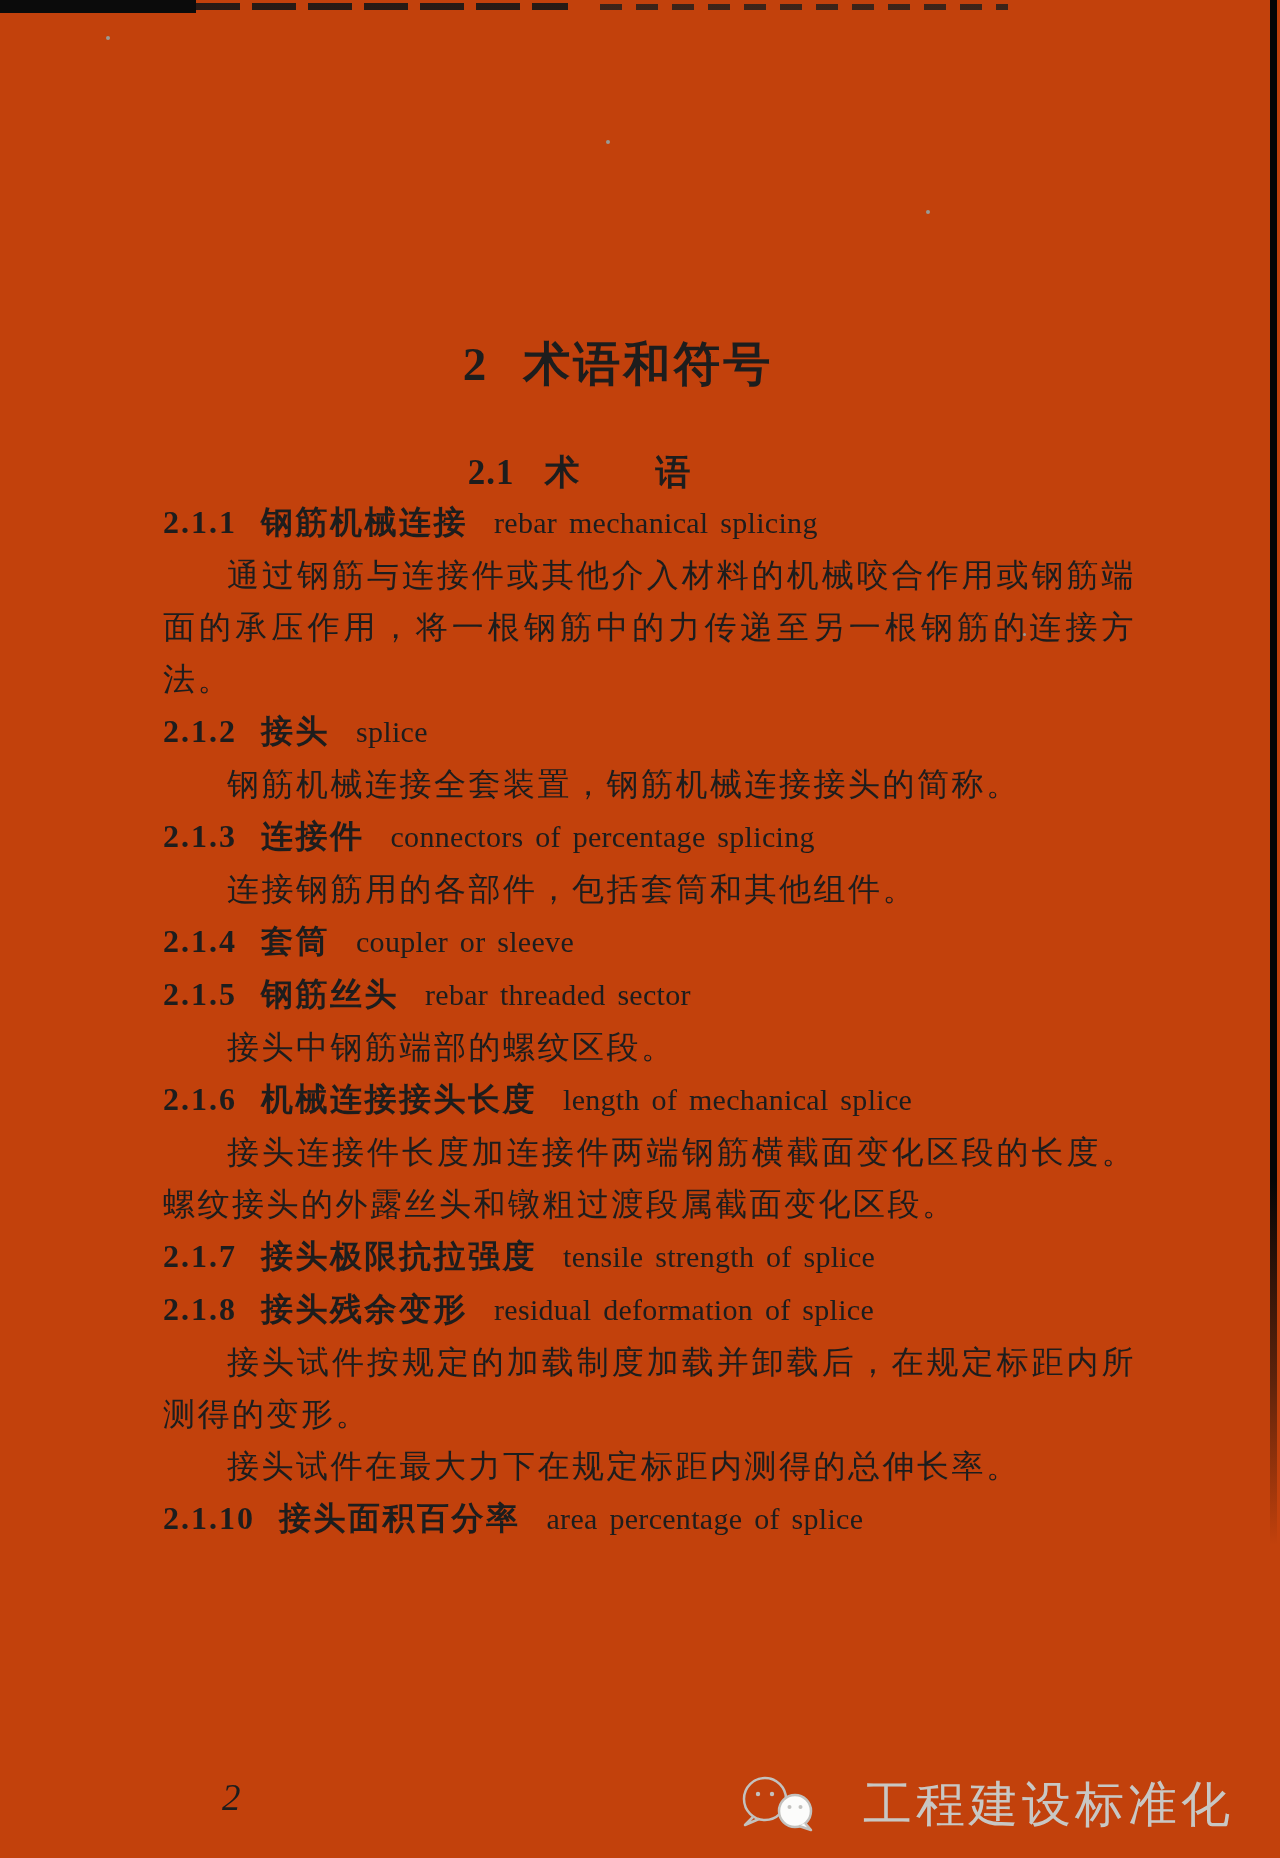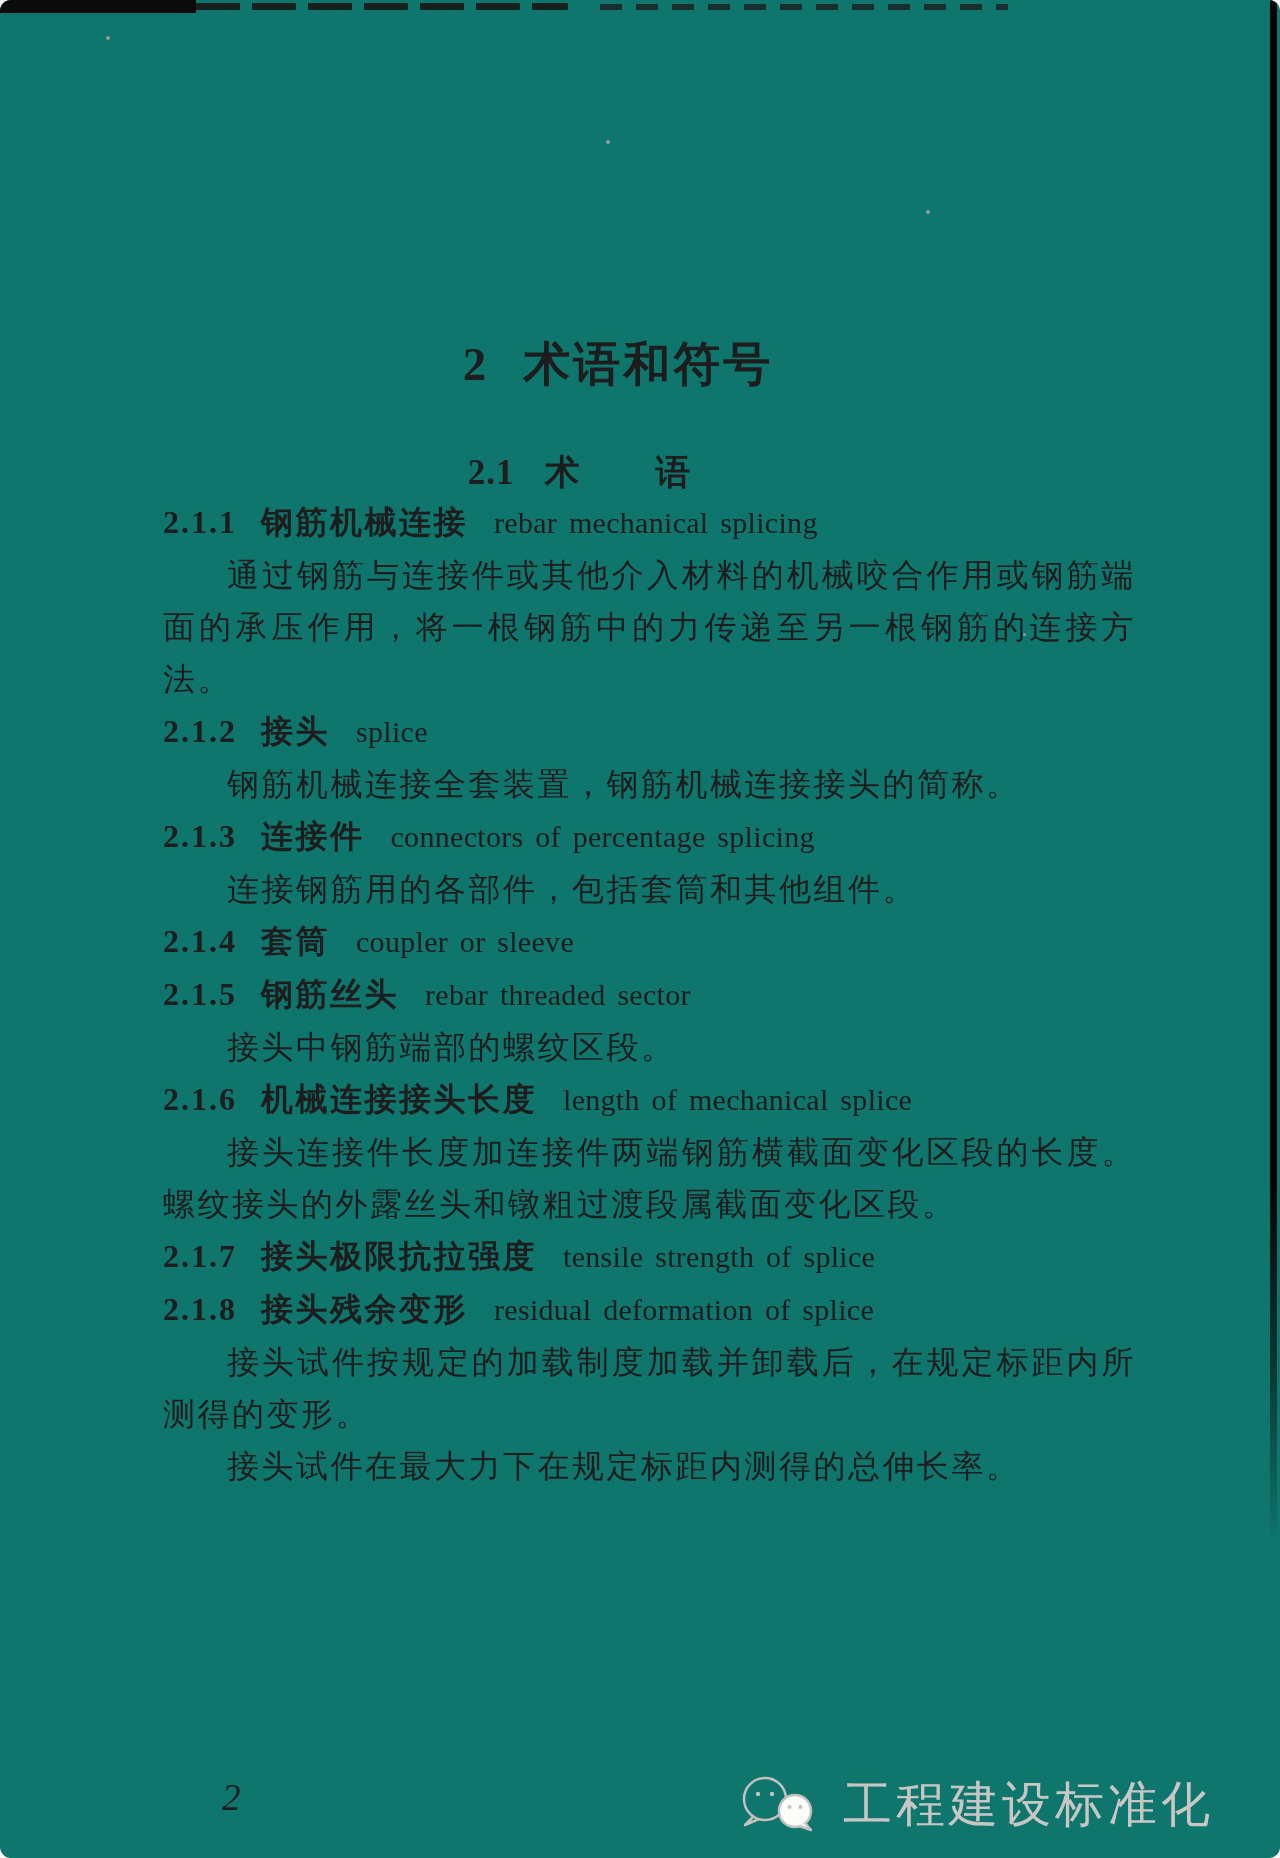--- a/index.html
+++ b/index.html
@@ -1,20 +1,19 @@
 <!DOCTYPE html>
 <html><head>
 <meta charset="utf-8">
 <style>
   html,body{margin:0;padding:0;background:#fcfcfb;}
   .page{
     position:relative;width:1280px;height:1858px;overflow:hidden;
-    background:#0f766e;color:#1d1d1d;
+    background:#c2410c;color:#1d1d1d;
     font-family:"Liberation Serif","DejaVu Serif",serif;
-    border-radius:11px;
   }
   
   .strip1{position:absolute;left:0;top:0;width:196px;height:13px;background:#0b0b0b;}
   .strip2{position:absolute;left:196px;top:3px;width:372px;height:7px;
     background:repeating-linear-gradient(90deg,#161616 0 44px,rgba(0,0,0,0) 44px 56px);opacity:.9;}
   .strip3{position:absolute;left:600px;top:4px;width:408px;height:6px;
     background:repeating-linear-gradient(90deg,#1c1c1c 0 22px,rgba(0,0,0,0) 22px 36px);opacity:.8;}
   .edge-right{position:absolute;right:3px;top:0;width:7px;height:1545px;
     background:linear-gradient(180deg,#050505 0,#050505 1180px,rgba(10,10,10,.55) 1380px,rgba(10,10,10,0) 1545px);}
   .speck{position:absolute;width:4px;height:4px;border-radius:50%;background:#9a9a97;}
@@ -34,21 +33,21 @@
   .term-head{margin:0;}
   .tnum{font-weight:700;letter-spacing:2px;margin-right:24px;}
   .tzh{font-weight:700;letter-spacing:2.5px;margin-right:26px;}
   .ten{font-size:30px;letter-spacing:.3px;word-spacing:4px;}
   .term-def{margin:0;text-indent:2em;text-align:justify;letter-spacing:2.5px;}
   
   .pagenum{position:absolute;left:222px;top:1776px;font-size:37px;font-style:italic;}
   .watermark{position:absolute;left:733px;top:1772px;display:flex;align-items:center;}
   .wm-logo{flex:0 0 auto;margin-right:10px;}
   .wm-text{font-size:49px;letter-spacing:4px;color:#c8c7c4;
-    font-family:Liberation Sans, sans-serif;font-weight:400;}
+    font-family:Liberation Sans, sans-serif;font-weight:400;margin-left:20px;}
 </style>
 </head>
 <body>
 
 <div class="page">
 
   <div class="strip1"></div>
   <div class="strip2"></div>
   <div class="strip3"></div>
   <div class="edge-right"></div>
@@ -98,20 +97,23 @@
 
     <div class="term">
       <p class="term-head"><span class="tnum">2.1.8</span><span class="tzh">接头残余变形</span><span class="ten">residual deformation of splice</span></p>
       <p class="term-def">接头试件按规定的加载制度加载并卸载后，在规定标距内所测得的变形。</p>
     </div>
 
     <div class="term">
       <p class="term-def">接头试件在最大力下在规定标距内测得的总伸长率。</p>
     </div>
 
+    <div class="term">
+      <p class="term-head"><span class="tnum">2.1.10</span><span class="tzh">接头面积百分率</span><span class="ten">area percentage of splice</span></p>
+    </div>
 
   </div>
 
   <span class="pagenum">2</span>
 
   <div class="watermark">
     <svg class="wm-logo" width="100" height="64" viewBox="0 0 100 64" fill="none" xmlns="http://www.w3.org/2000/svg">
       <circle cx="32" cy="26" r="21" stroke="#c3c2bf" stroke-width="2.5" fill="none"></circle>
       <path d="M20 44 L12 52 L26 46" stroke="#c3c2bf" stroke-width="2.5" fill="none" stroke-linejoin="round"></path>
       <circle cx="25" cy="21" r="2.2" fill="#c3c2bf"></circle>

